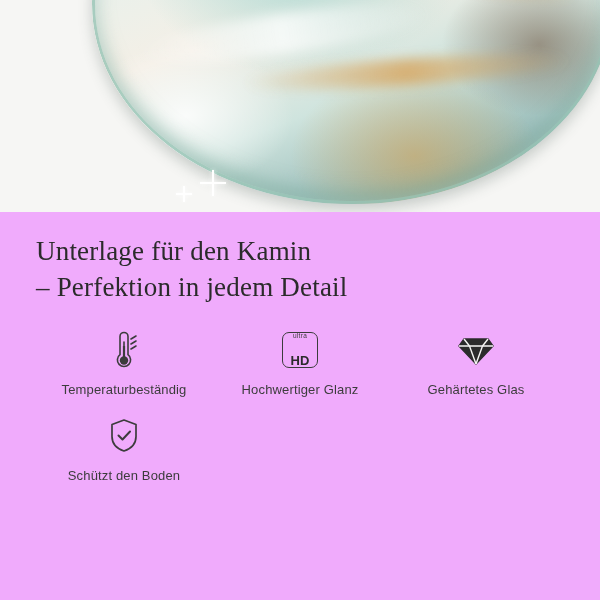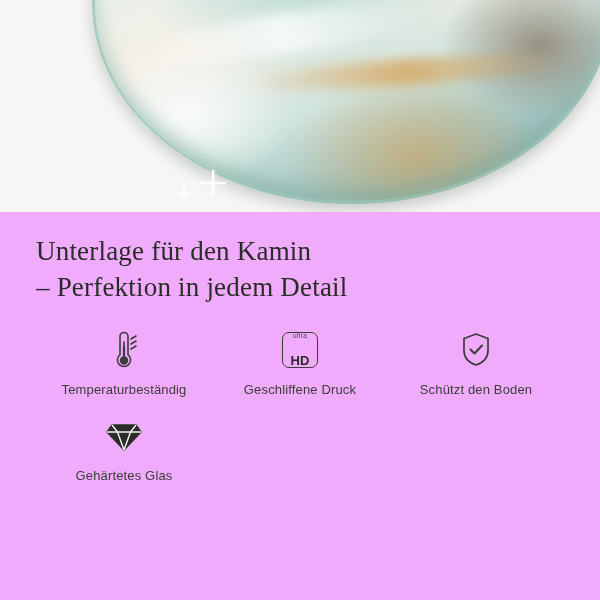--- a/index.html
+++ b/index.html
@@ -195,46 +195,46 @@
         <div class="cap">Temperaturbeständig</div>
       </div>
 
       <div class="feature">
         <div class="ico">
           <div class="hd-badge">
             <span class="u">ultra</span>
             <span class="h">HD</span>
           </div>
         </div>
-        <div class="cap">Geschliffene Druck</div>
-      </div>
-
-      <div class="feature">
-        <div class="ico">
-          <svg width="40" height="44" viewBox="0 0 40 44" aria-hidden="true">
-            <path d="M20 6 L32 10.5 v12 c0 8-6 12.5-12 14.5 -6-2-12-6.5-12-14.5 v-12z" fill="none" stroke="#3c3c3c" stroke-width="1.7" stroke-linejoin="round"></path>
-            <path d="M14.5 21.5 l4 4 7.5-8" fill="none" stroke="#3c3c3c" stroke-width="2" stroke-linecap="round" stroke-linejoin="round"></path>
-          </svg>
-        </div>
-        <div class="cap">Schützt den Boden</div>
+        <div class="cap">Hochwertiger Glanz</div>
       </div>
 
       <div class="feature">
         <div class="ico">
           <svg width="42" height="40" viewBox="0 0 42 40" aria-hidden="true">
             <g stroke="#2b2b2b" stroke-width="1.4" stroke-linejoin="round">
               <path d="M9 9 L33 9 L38 16 L21 34 L4 16 z" fill="#2b2b2b"></path>
               <path d="M4 16 L38 16" fill="none" stroke="#f6f6f4"></path>
               <path d="M14.5 16 L21 34" fill="none" stroke="#f6f6f4"></path>
               <path d="M27.5 16 L21 34" fill="none" stroke="#f6f6f4"></path>
               <path d="M9 9 L14.5 16" fill="none" stroke="#f6f6f4"></path>
               <path d="M33 9 L27.5 16" fill="none" stroke="#f6f6f4"></path>
             </g>
           </svg>
         </div>
         <div class="cap">Gehärtetes Glas</div>
       </div>
 
+      <div class="feature">
+        <div class="ico">
+          <svg width="40" height="44" viewBox="0 0 40 44" aria-hidden="true">
+            <path d="M20 6 L32 10.5 v12 c0 8-6 12.5-12 14.5 -6-2-12-6.5-12-14.5 v-12z" fill="none" stroke="#3c3c3c" stroke-width="1.7" stroke-linejoin="round"></path>
+            <path d="M14.5 21.5 l4 4 7.5-8" fill="none" stroke="#3c3c3c" stroke-width="2" stroke-linecap="round" stroke-linejoin="round"></path>
+          </svg>
+        </div>
+        <div class="cap">Schützt den Boden</div>
+      </div>
+
 
 
     </div>
   </div>
 </div>
 
 </body></html>

